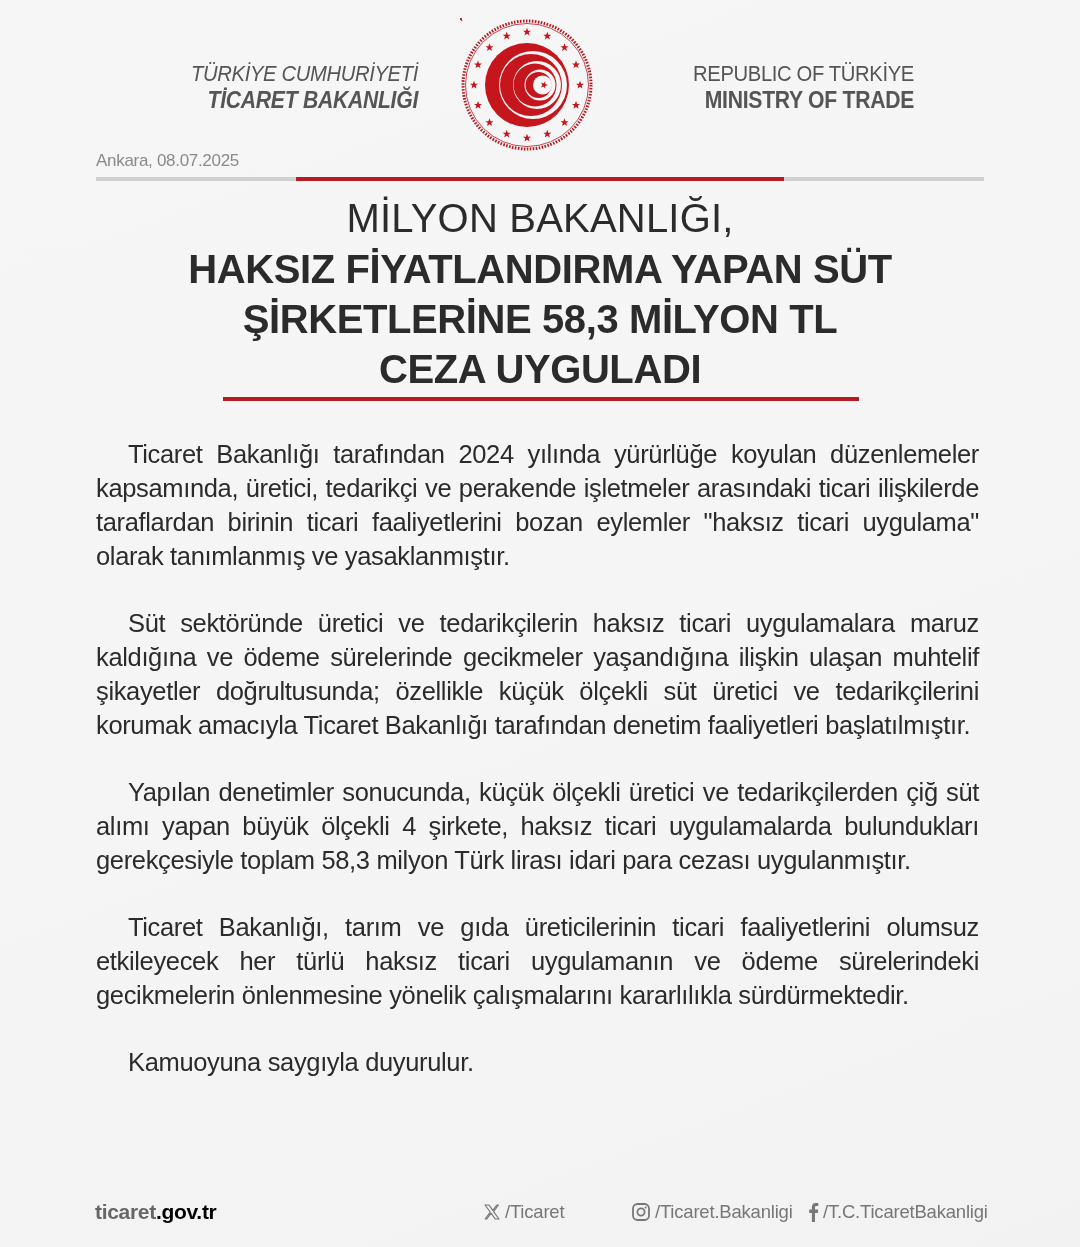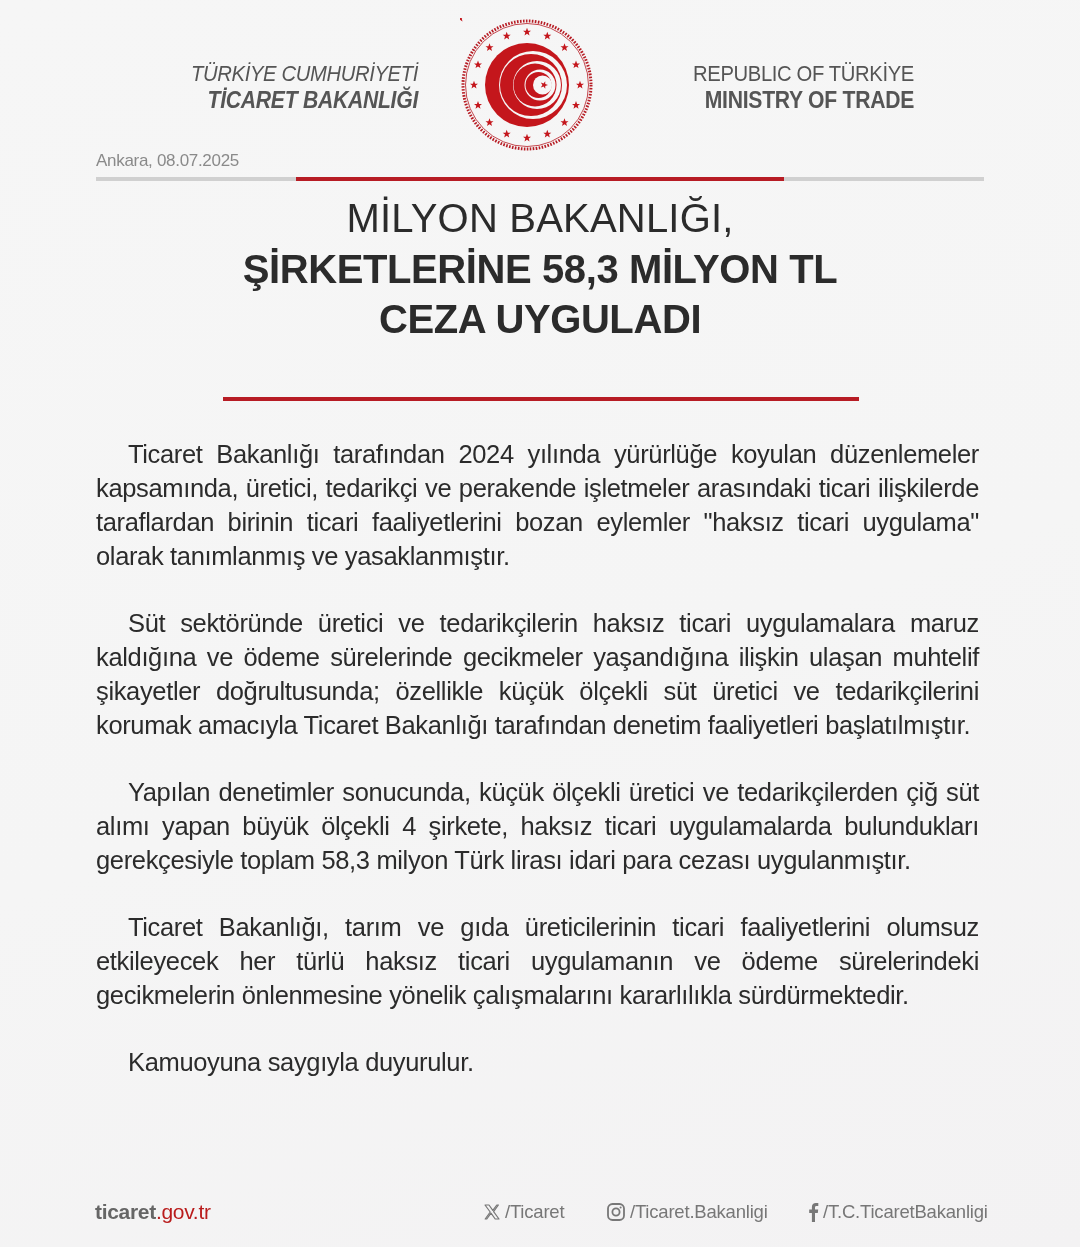--- a/index.html
+++ b/index.html
@@ -37,25 +37,25 @@
     .para {
       font-size: 25.5px; line-height: 34px; color: #2b2b2b; text-align: justify;
       text-indent: 32px; margin: 0 7px 33px 0; letter-spacing: -0.35px; word-spacing: 0px;
     }
     .para.last { margin-bottom: 0; }
 
     
     .footer { left: 95px; top: 1200px; width: 895px; height: 30px; color: #777; font-size: 19px; }
     .site { position: absolute; left: 0; top: 0; font-size: 21px; letter-spacing: -0.3px; }
     .site b { color: #666; font-weight: 700; }
-    .site span.dom { color: #b91c1c; font-weight: 400; }
+    .site span.dom { color: #000000; font-weight: 700; }
     .social { position: absolute; top: 1px; display: flex; align-items: center; gap: 4px; color: #777; font-size: 18.5px; letter-spacing: -0.2px; }
     .social svg { display: block; }
     .soc-x { left: 388px; }
-    .soc-ig { left: 511px; justify-content: space-between; }
+    .soc-ig { left: 536px; justify-content: space-between; }
     .soc-fb { left: 712px; }
   </style>
 </head>
 <body>
 
 <div class="abs hdr-left">
   <div class="hdr-line1">TÜRKİYE CUMHURİYETİ</div>
   <div class="hdr-line2">TİCARET BAKANLIĞI</div>
 </div>
 
@@ -107,20 +107,21 @@
 </div>
 
 <div class="abs date">Ankara, 08.07.2025</div>
 
 <div class="abs divider-top">
   <div class="red"></div>
 </div>
 
 <div class="abs title-wrap">
   <div class="title-light">MİLYON BAKANLIĞI,</div>
+  <div class="title-bold">HAKSIZ FİYATLANDIRMA YAPAN SÜT</div>
   <div class="title-bold">ŞİRKETLERİNE 58,3 MİLYON TL</div>
   <div class="title-bold">CEZA UYGULADI</div>
 </div>
 <div class="abs divider-title"></div>
 
 <div class="abs body-wrap">
   <p class="para">Ticaret Bakanlığı tarafından 2024 yılında yürürlüğe koyulan düzenlemeler kapsamında, üretici, tedarikçi ve perakende işletmeler arasındaki ticari ilişkilerde taraflardan birinin ticari faaliyetlerini bozan eylemler "haksız ticari uygulama" olarak tanımlanmış ve yasaklanmıştır.</p>
   <p class="para">Süt sektöründe üretici ve tedarikçilerin haksız ticari uygulamalara maruz kaldığına ve ödeme sürelerinde gecikmeler yaşandığına ilişkin ulaşan muhtelif şikayetler doğrultusunda; özellikle küçük ölçekli süt üretici ve tedarikçilerini korumak amacıyla Ticaret Bakanlığı tarafından denetim faaliyetleri başlatılmıştır.</p>
   <p class="para">Yapılan denetimler sonucunda, küçük ölçekli üretici ve tedarikçilerden çiğ süt alımı yapan büyük ölçekli 4 şirkete, haksız ticari uygulamalarda bulundukları gerekçesiyle toplam 58,3 milyon Türk lirası idari para cezası uygulanmıştır.</p>
   <p class="para">Ticaret Bakanlığı, tarım ve gıda üreticilerinin ticari faaliyetlerini olumsuz etkileyecek her türlü haksız ticari uygulamanın ve ödeme sürelerindeki gecikmelerin önlenmesine yönelik çalışmalarını kararlılıkla sürdürmektedir.</p>

